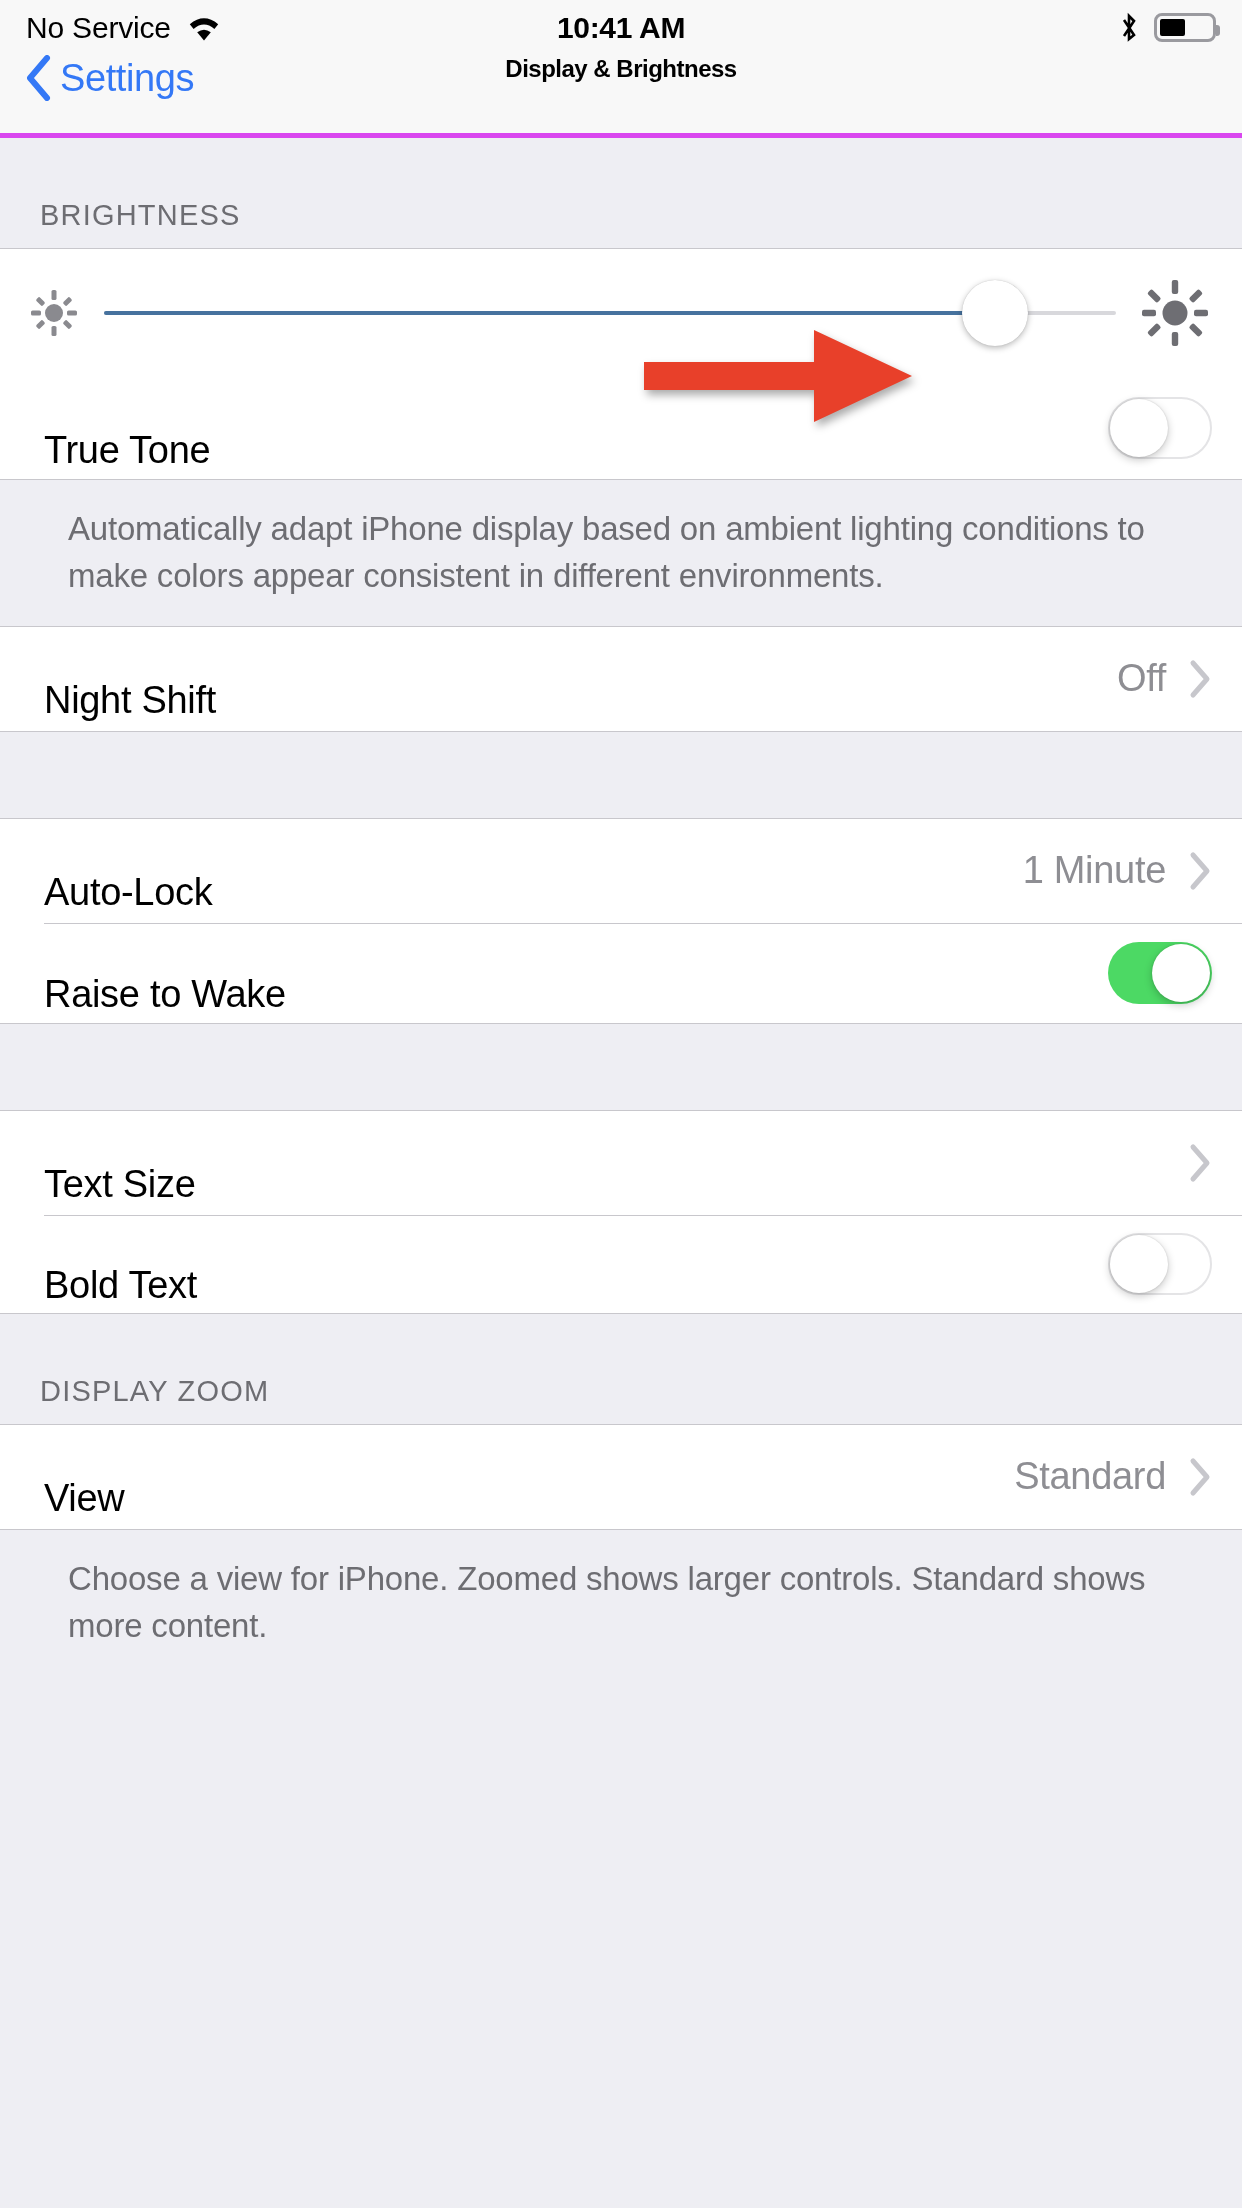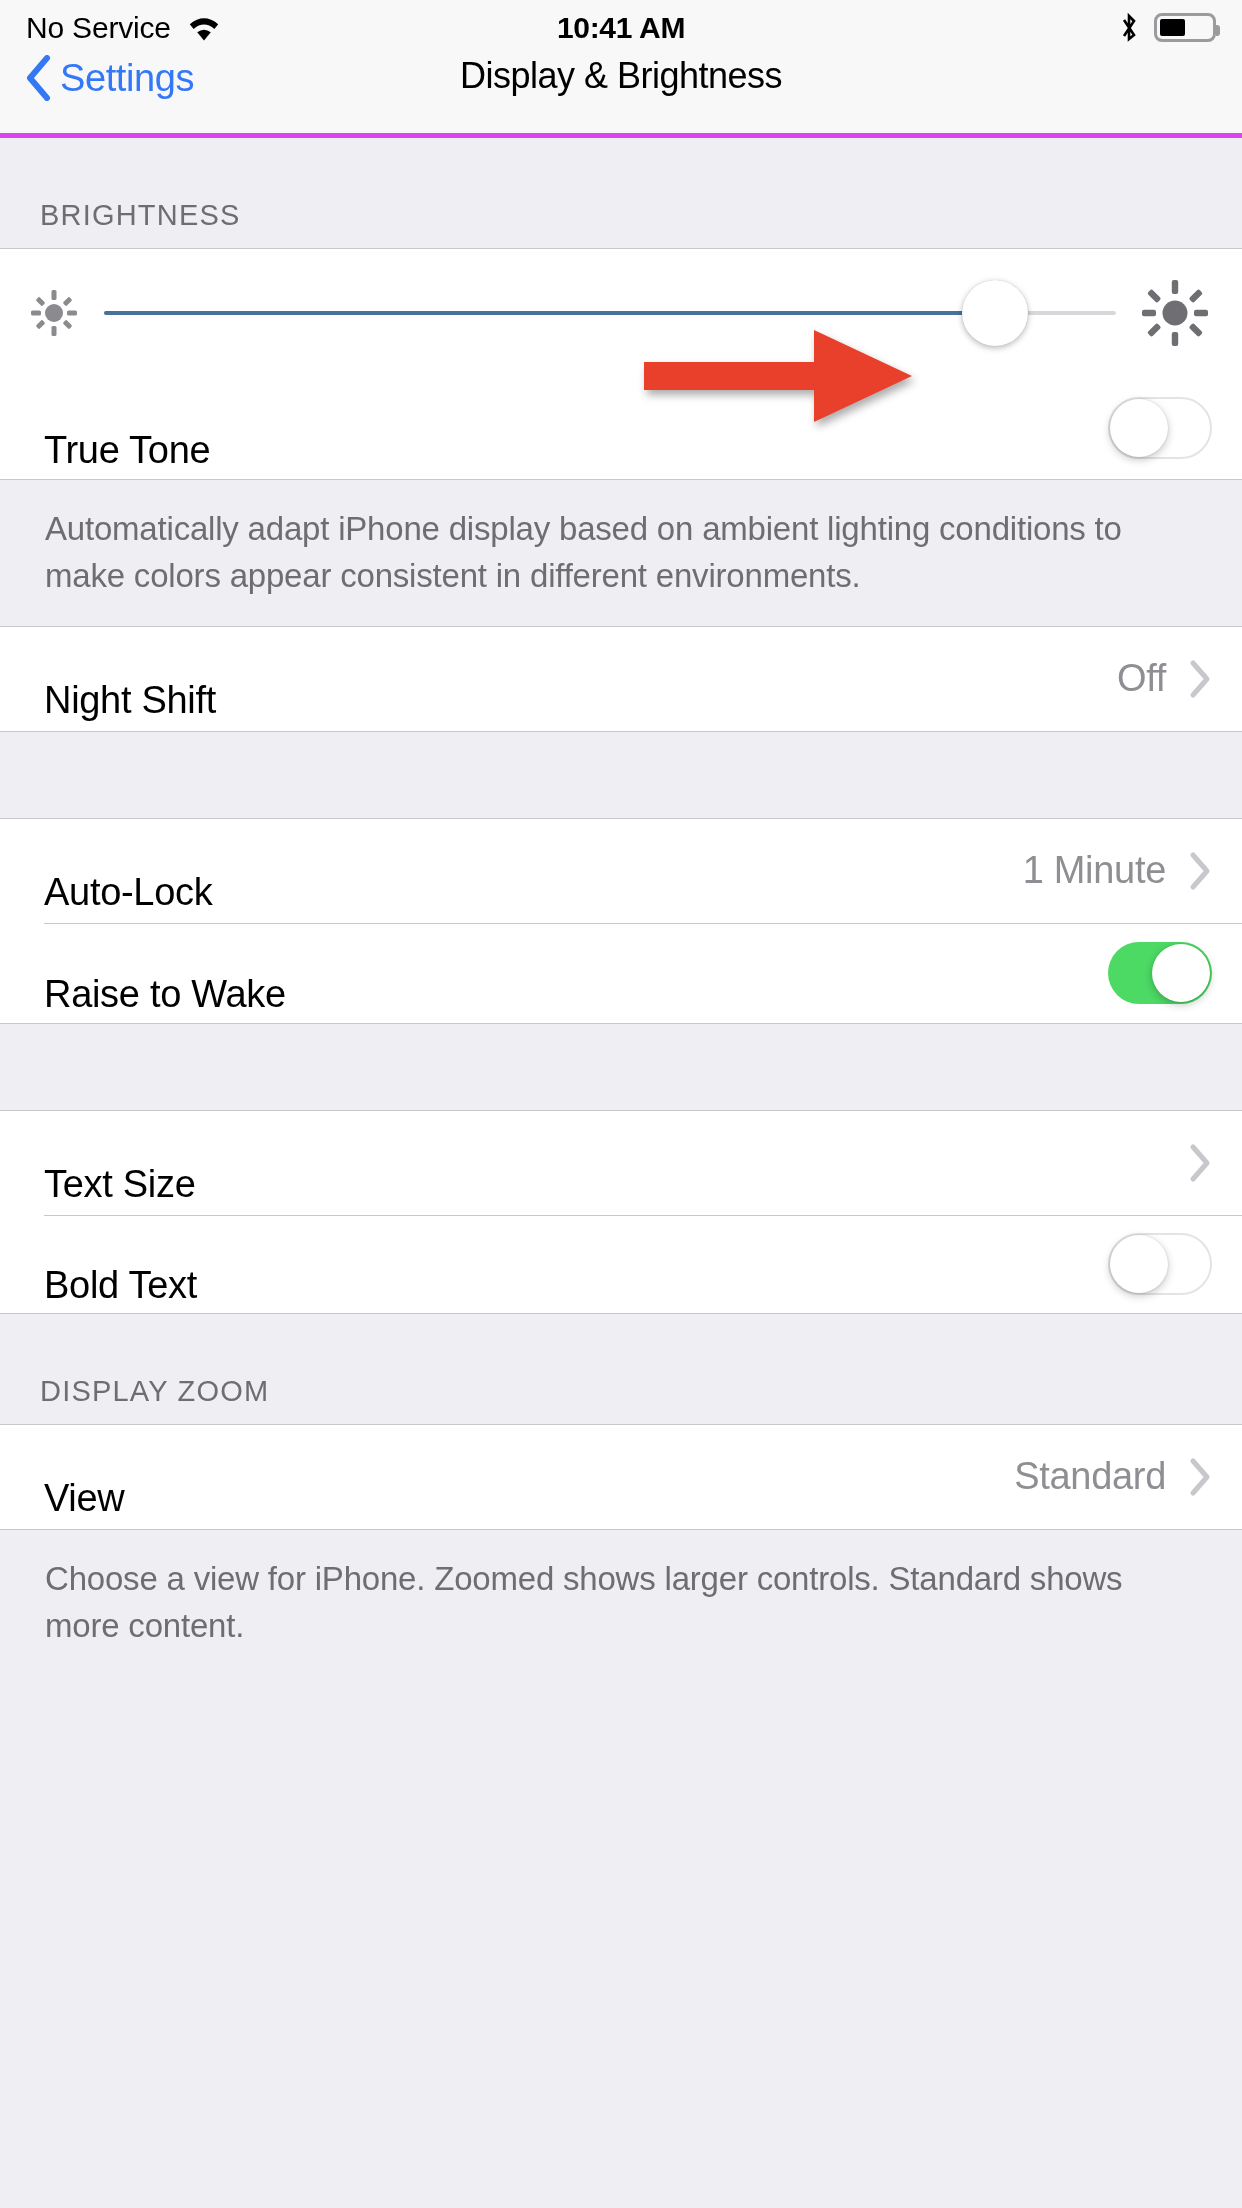--- a/index.html
+++ b/index.html
@@ -45,21 +45,21 @@
   .navbar{
     position:relative; height:83px; background:#f8f8f8;
     border-bottom:5px solid #d946ef;
     display:flex; align-items:flex-start; padding:0 24px;
   }
   .nav-back{ display:flex; align-items:center; gap:8px; cursor:pointer; }
   .nav-chevron svg{ display:block; }
   .nav-back-label{ font-size:38px; color:#3478f6; letter-spacing:-0.4px; }
   .nav-title{
     position:absolute; left:0; right:0; text-align:center;
-    font-size:36px; font-weight:normal; color:#000; letter-spacing:-0.5px;
+    font-size:24px; font-weight:bold; color:#000; letter-spacing:-0.5px;
     pointer-events:none;
   }
 
   
   .gap{ background:#eeeef3; }
   .section-header{
     background:#eeeef3;
     font-size:29px; color:#6d6d72;
     letter-spacing:1.2px;
     padding:0 0 16px 40px;
@@ -82,21 +82,21 @@
     height:1px; background:#c8c7cc;
   }
   .row-label{ font-size:38px; color:#000; letter-spacing:-0.3px; flex:1;margin-top:44px; }
   .row-value{ font-size:38px; color:#8e8e93; letter-spacing:-0.3px; margin-right:22px; }
   .chevron svg{ display:block; }
 
   
   .footnote{
     background:#eeeef3;
     font-size:33px; line-height:1.42; color:#6d6d72;
-    padding:26px 60px 26px 45px;
+    padding:26px 60px 26px 68px;
     letter-spacing:-0.2px;
   }
 
   
   .slider-row{
     display:flex; align-items:center;
     height:128px; background:#fff;
     padding:0 30px 0 26px;
   }
   .slider-track-wrap{

